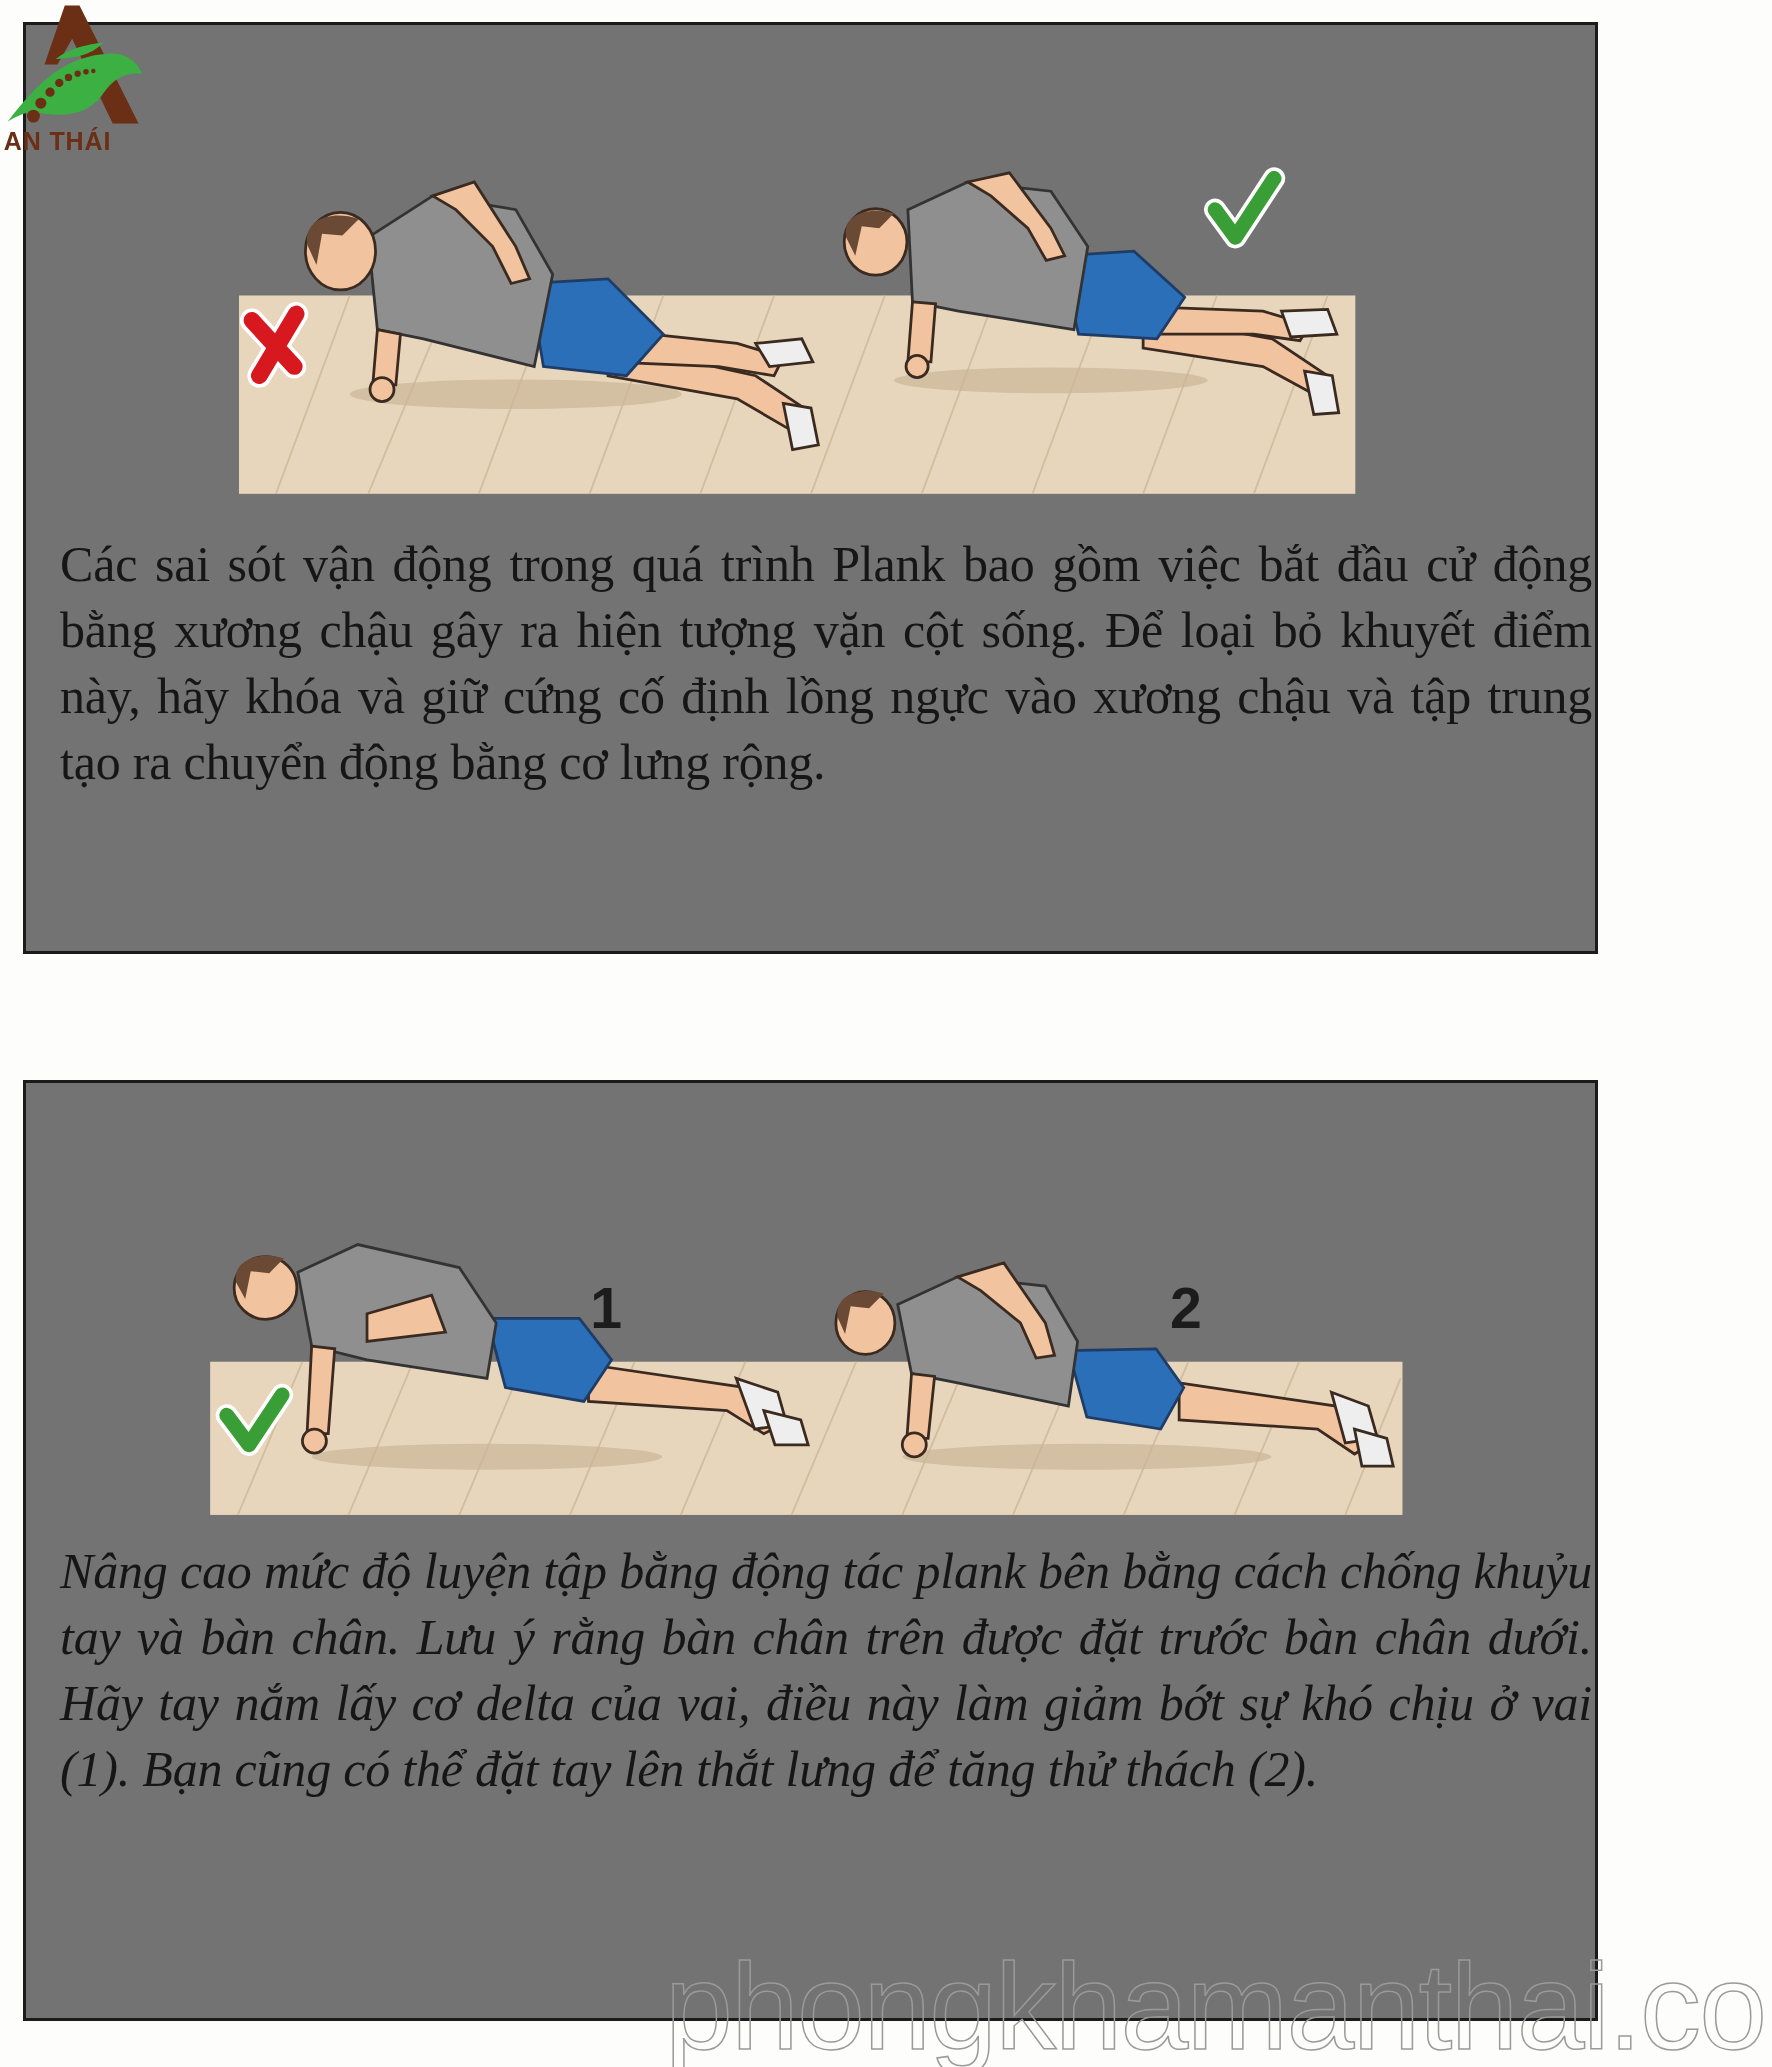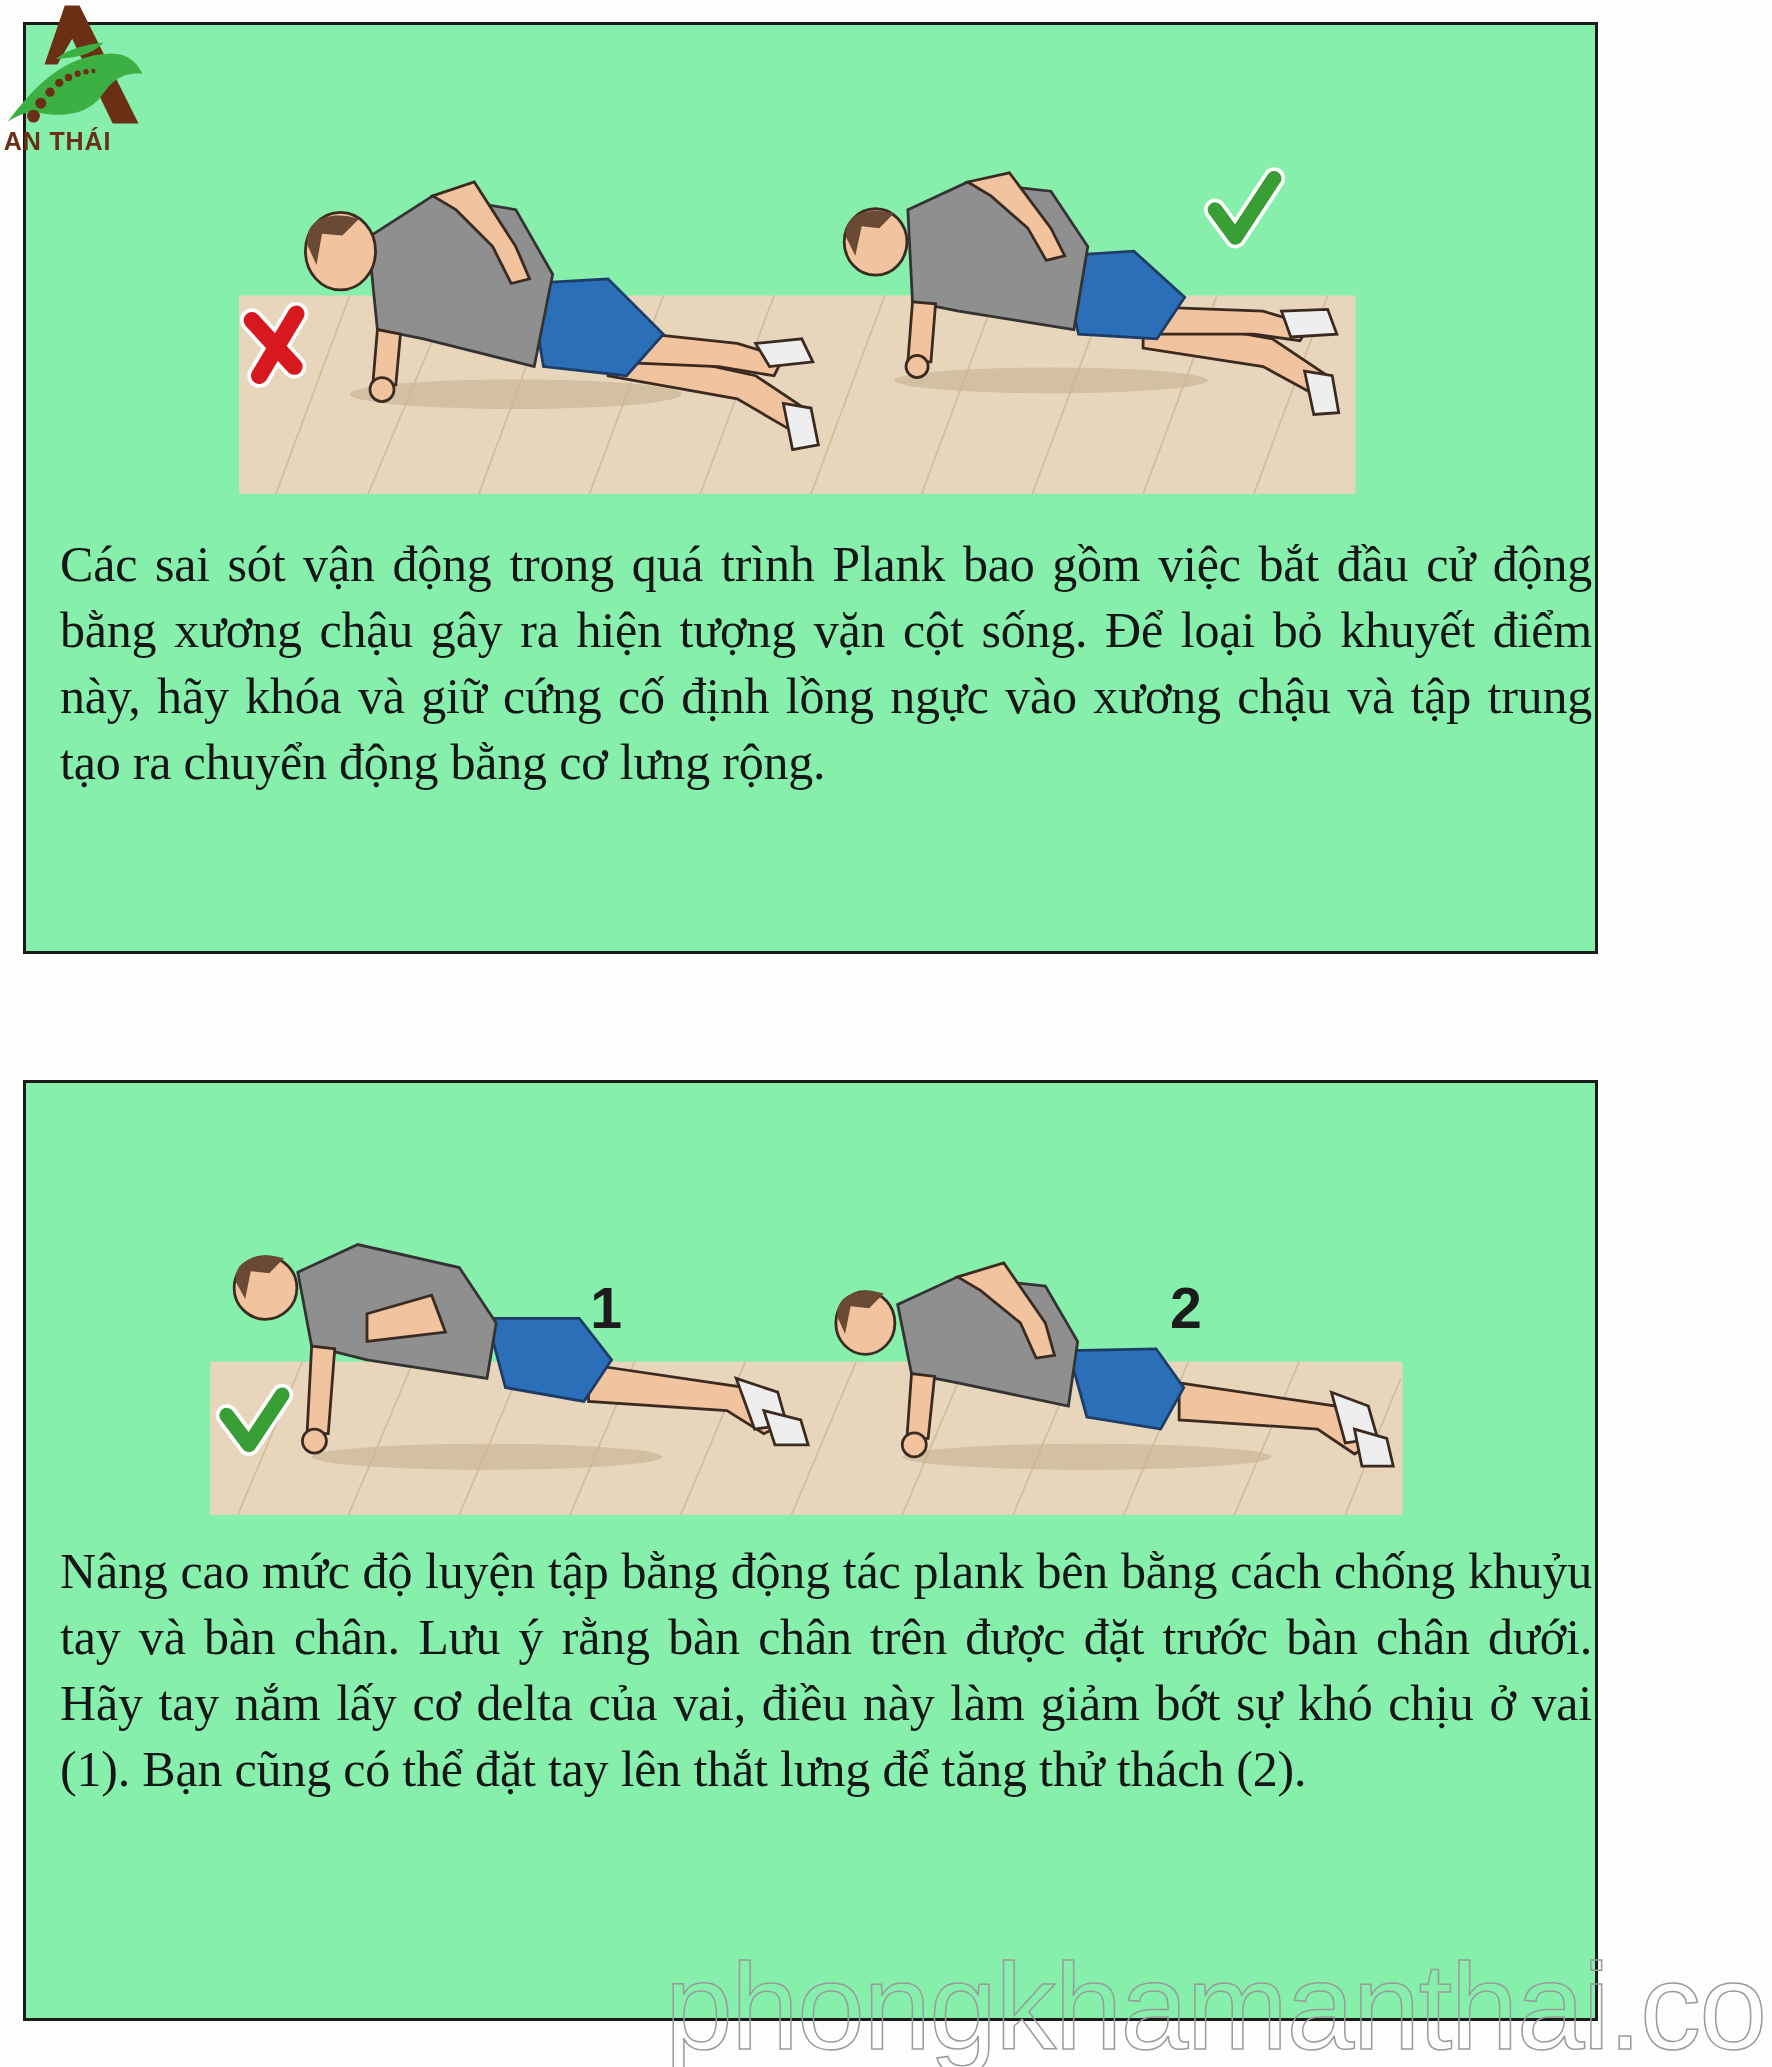--- a/index.html
+++ b/index.html
@@ -13,21 +13,21 @@
       position: relative;
       overflow: hidden;
       font-family: "Liberation Serif", "DejaVu Serif", serif;
       color: #161616;
     }
     .card {
       position: absolute;
       left: 23px;
       width: 1575px;
       border: 3.7px solid #1b1b1b;
-      background: #86efac;
+      background: #737373;
       box-sizing: border-box;
     }
     #card-1 { top: 22px; height: 932px; }
     #card-2 { top: 1080px; height: 941px; }
 
     .illustration {
       position: absolute;
       display: block;
     }
     .para {
@@ -35,21 +35,21 @@
       left: 34px;
       width: 1532px;
       margin: 0;
       font-size: 50px;
       line-height: 66px;
       text-align: justify;
       text-align-last: left;
       letter-spacing: -0.2px;
     }
     #card-1 .para { top: 506px; }
-    #card-2 .para { top: 455px; }
+    #card-2 .para { top: 455px; font-style: italic; }
 
     .step-label {
       font-family: "Liberation Sans", "DejaVu Sans", sans-serif;
       font-weight: bold;
       fill: #1c1c1c;
     }
 
     
     #logo {
       position: absolute;

